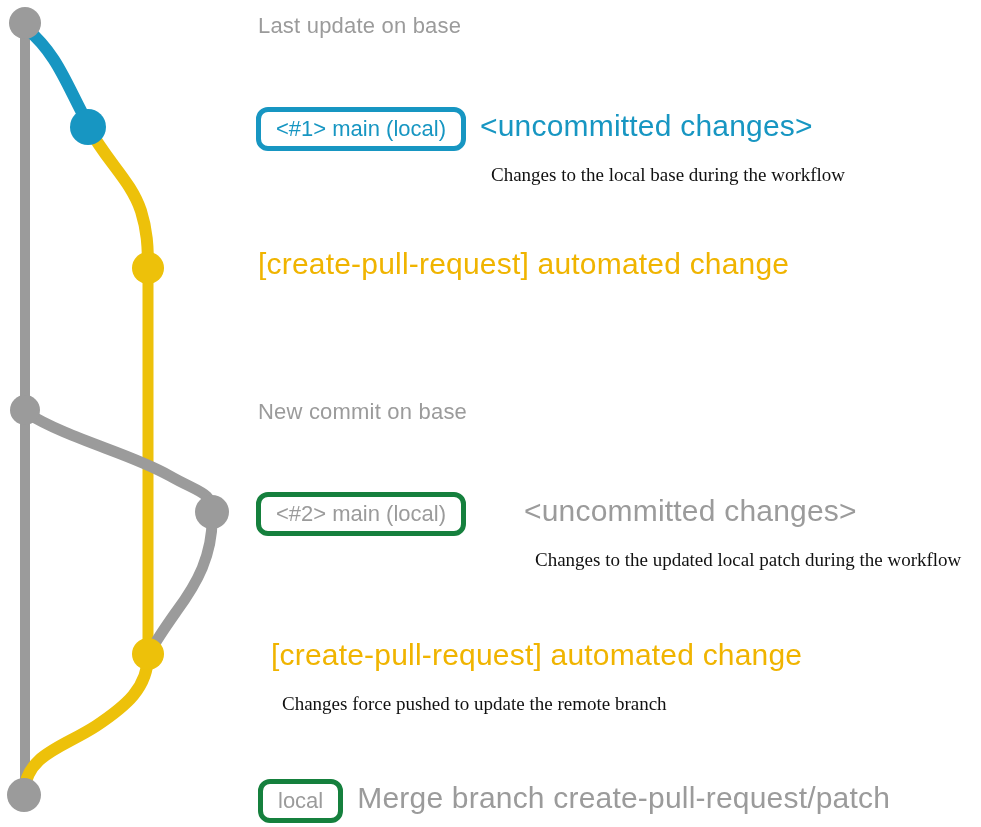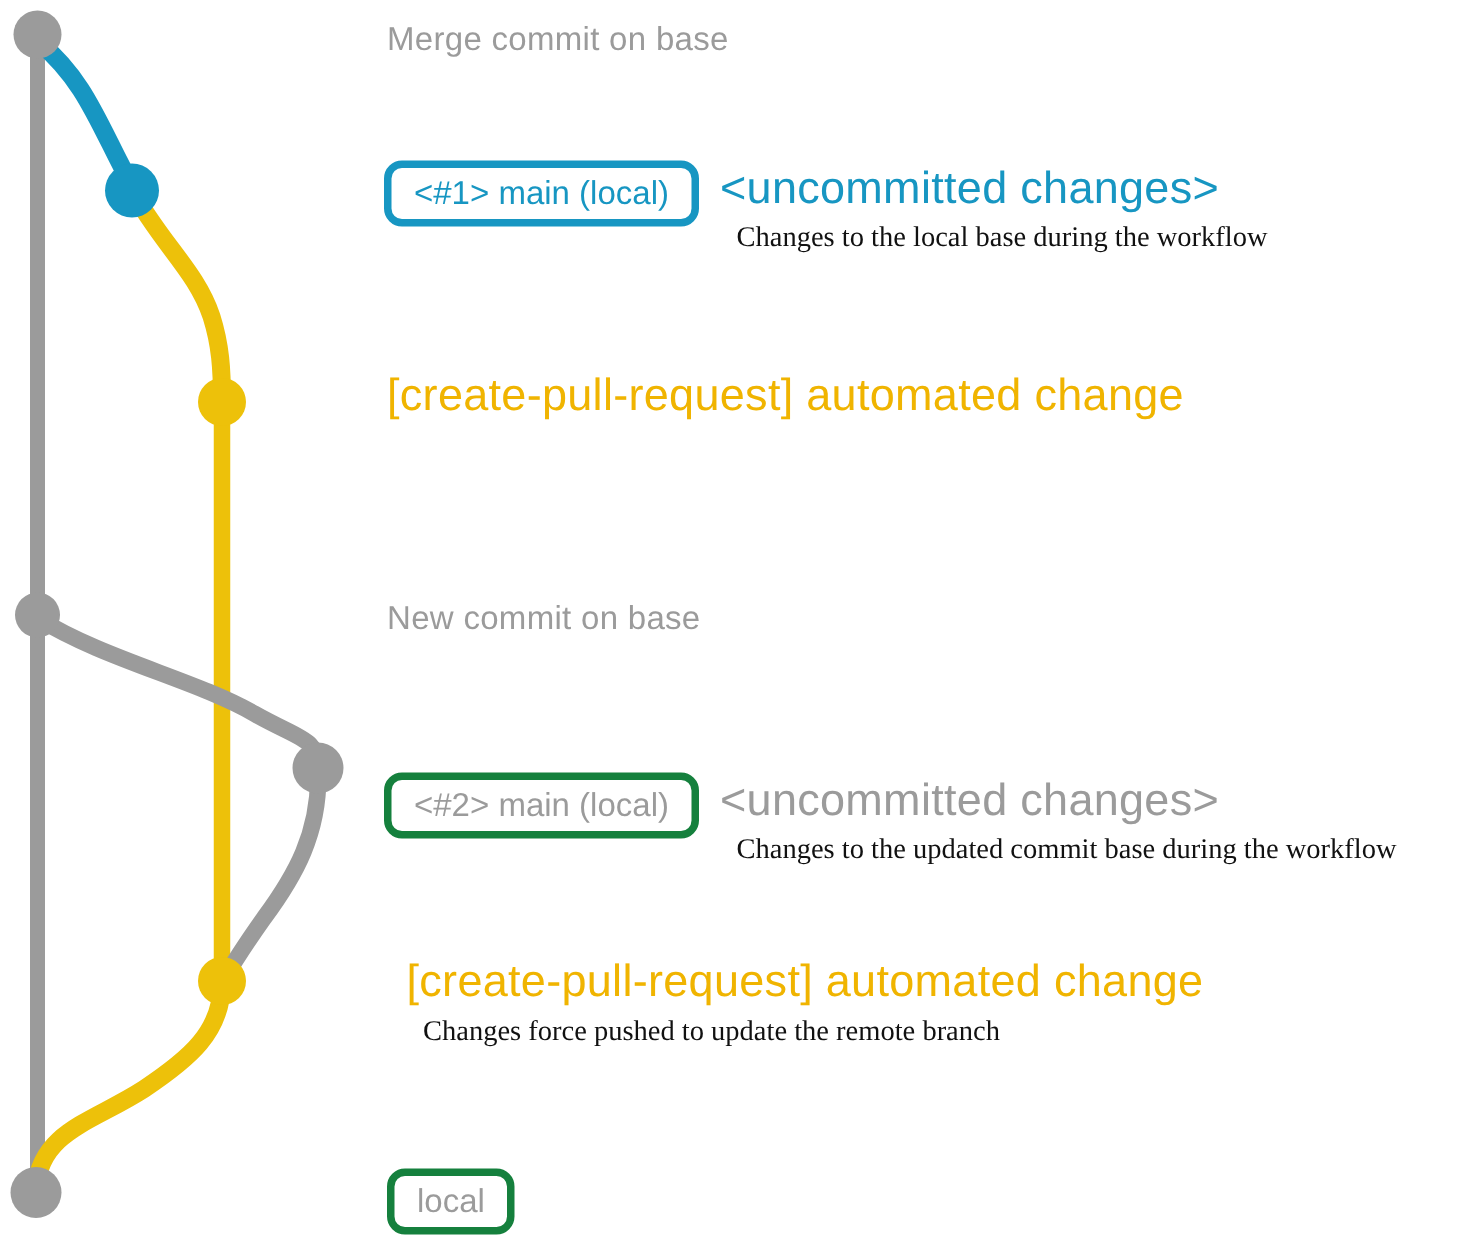--- a/index.html
+++ b/index.html
@@ -53,21 +53,21 @@
     letter-spacing: 0.2px;
   }
   .msg.teal   { color: #1796c2; }
   .msg.gray   { color: #9b9b9b; }
   .msg.yellow { color: #f0b400; }
   .desc {
     font-family: "Liberation Serif", serif;
     font-size: 19px;
     color: #111111;
     line-height: 22px;
-    margin-top: 3px;
+    margin-top: 19px;
   }
   .col { display: flex; flex-direction: column; margin-left: 14px; }
   .col .desc { margin-left: 11px; }
 </style>
 </head>
 <body>
 
 <div id="canvas">
 
   <svg id="graph-svg" width="260" height="827" viewBox="0 0 260 827">
@@ -88,48 +88,49 @@
 
     <circle cx="25" cy="23" r="16" fill="#9b9b9b"></circle>
     <circle cx="88" cy="127" r="18" fill="#1796c2"></circle>
     <circle cx="148" cy="268" r="16" fill="#edc10a"></circle>
     <circle cx="25" cy="410" r="15" fill="#9b9b9b"></circle>
     <circle cx="212" cy="512" r="17" fill="#9b9b9b"></circle>
     <circle cx="148" cy="654" r="16" fill="#edc10a"></circle>
     <circle cx="24" cy="795" r="17" fill="#9b9b9b"></circle>
   </svg>
 
-  <div class="anno label-gray" style="left:258px; top:13px;">Merge commit on base</div>
+  <div class="anno label-gray" style="left:258px; top:13px;">Last update on base</div>
 
   <div class="anno row" style="left:256px; top:107px;">
     <span class="badge teal">&lt;#1&gt; main (local)</span>
     <span class="col">
       <span class="msg teal">&lt;uncommitted changes&gt;</span>
       <span class="desc">Changes to the local base during the workflow</span>
     </span>
   </div>
 
   <div class="anno" style="left:258px; top:245px;">
     <div class="msg yellow">[create-pull-request] automated change</div>
   </div>
 
   <div class="anno label-gray" style="left:258px; top:399px;">New commit on base</div>
 
-  <div class="anno row" style="left:256px; top:515px;">
+  <div class="anno row" style="left:256px; top:492px;gap:44px;">
     <span class="badge">&lt;#2&gt; main (local)</span>
     <span class="col">
       <span class="msg gray">&lt;uncommitted changes&gt;</span>
-      <span class="desc">Changes to the updated commit base during the workflow</span>
+      <span class="desc">Changes to the updated local patch during the workflow</span>
     </span>
   </div>
 
   <div class="anno row" style="left:258px; top:636px;">
     <span class="col" style="margin-left:13px;">
       <span class="msg yellow">[create-pull-request] automated change</span>
       <span class="desc">Changes force pushed to update the remote branch</span>
     </span>
   </div>
 
   <div class="anno row" style="left:258px; top:779px;">
     <span class="badge">local</span>
+    <span class="msg gray" style="margin-left:14px;">Merge branch create-pull-request/patch</span>
   </div>
 
 </div>
 
 </body></html>

